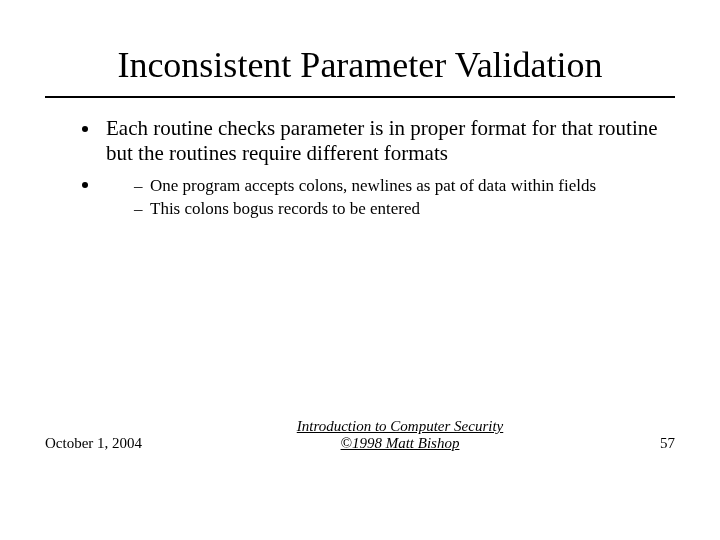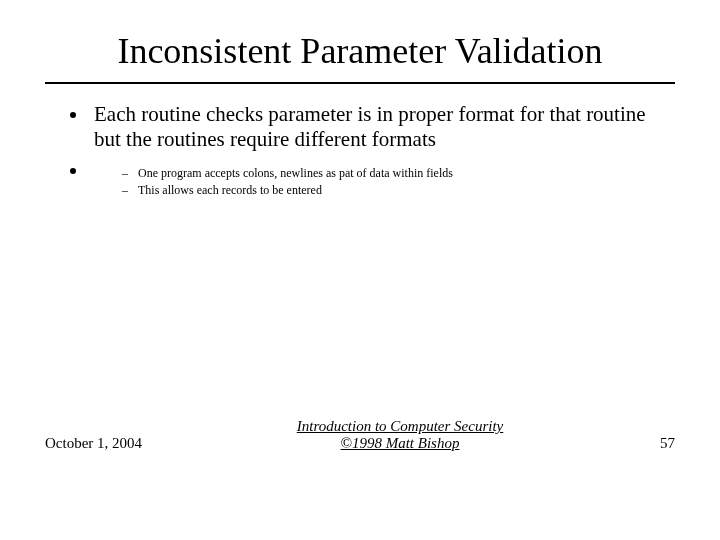--- a/index.html
+++ b/index.html
@@ -11,48 +11,48 @@
     color: #000;
     background: #fff;
     position: relative;
     box-sizing: border-box;
   }
   .slide {
     width: 720px;
     height: 476px;
     position: relative;
     box-sizing: border-box;
-    padding: 30px 45px 0 45px;
+    padding: 44px 45px 0 45px;
   }
   .title {
     font-size: 36px;
     text-align: center;
     margin: 0 0 10px 0;
     font-weight: normal;
   }
   .rule {
     border: none;
     border-top: 2px solid #000;
     margin: 0 0 18px 0;
   }
   ul.level1 {
-    margin: 4px;
+    margin: 16px;
     padding-left: 40px;
     font-size: 21px;
     line-height: 1.2;
   }
   ul.level1 > li {
     margin-bottom: 4px;
     padding-left: 5px;
     text-align: left;
   }
   ul.level2 {
     margin: 6px 0 0 0;
     padding-left: 28px;
-    font-size: 12px;
+    font-size: 17px;
     list-style: none;
   }
   ul.level2 > li {
     margin-bottom: 2px;
     position: relative;
     padding-left: 16px;
   }
   ul.level2 > li::before {
     content: "–";
     position: absolute;
@@ -82,21 +82,21 @@
 
 <div class="slide">
   <h1 class="title">Inconsistent Parameter Validation</h1>
   <hr class="rule">
 
   <ul class="level1">
     <li>Each routine checks parameter is in proper format for that routine but the routines require different formats</li>
     <li>
       <ul class="level2">
         <li>One program accepts colons, newlines as pat of data within fields</li>
-        <li>This allows each records to be entered</li>
+        <li>This colons bogus records to be entered</li>
       </ul>
     </li>
   </ul>
 
   <div class="footer">
     <div class="footer-left">October 1, 2004</div>
     <div class="footer-center">
       <div>Introduction to Computer Security</div>
       <div>©1998 Matt Bishop</div>
     </div>

